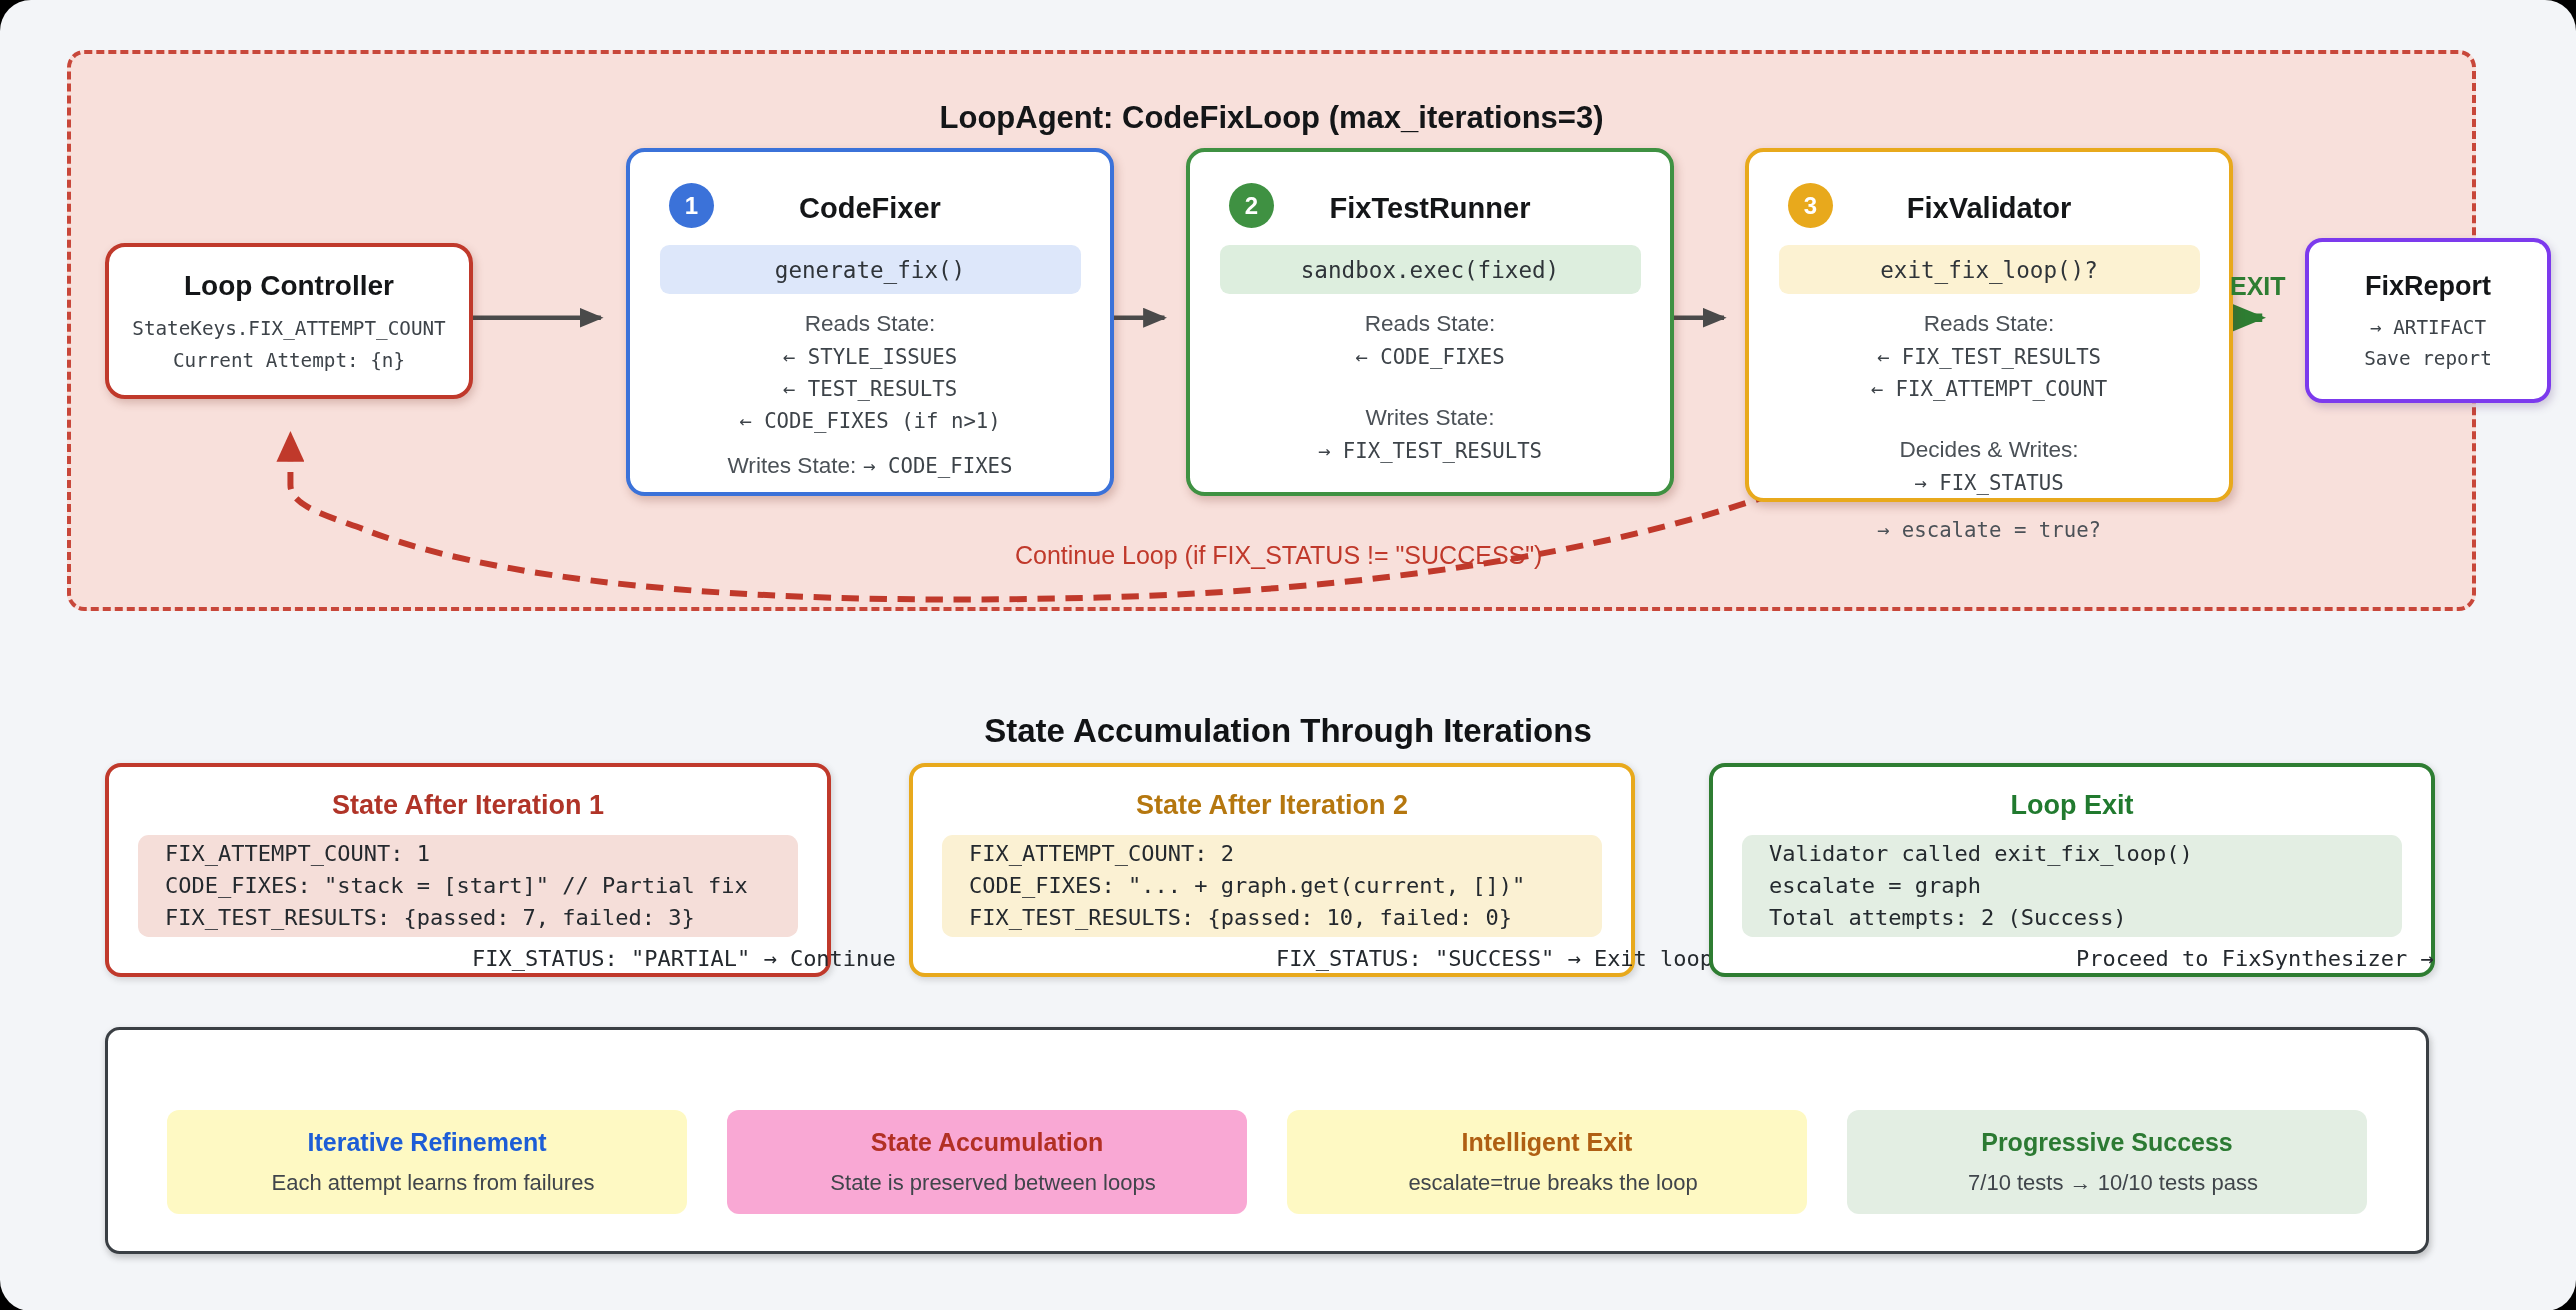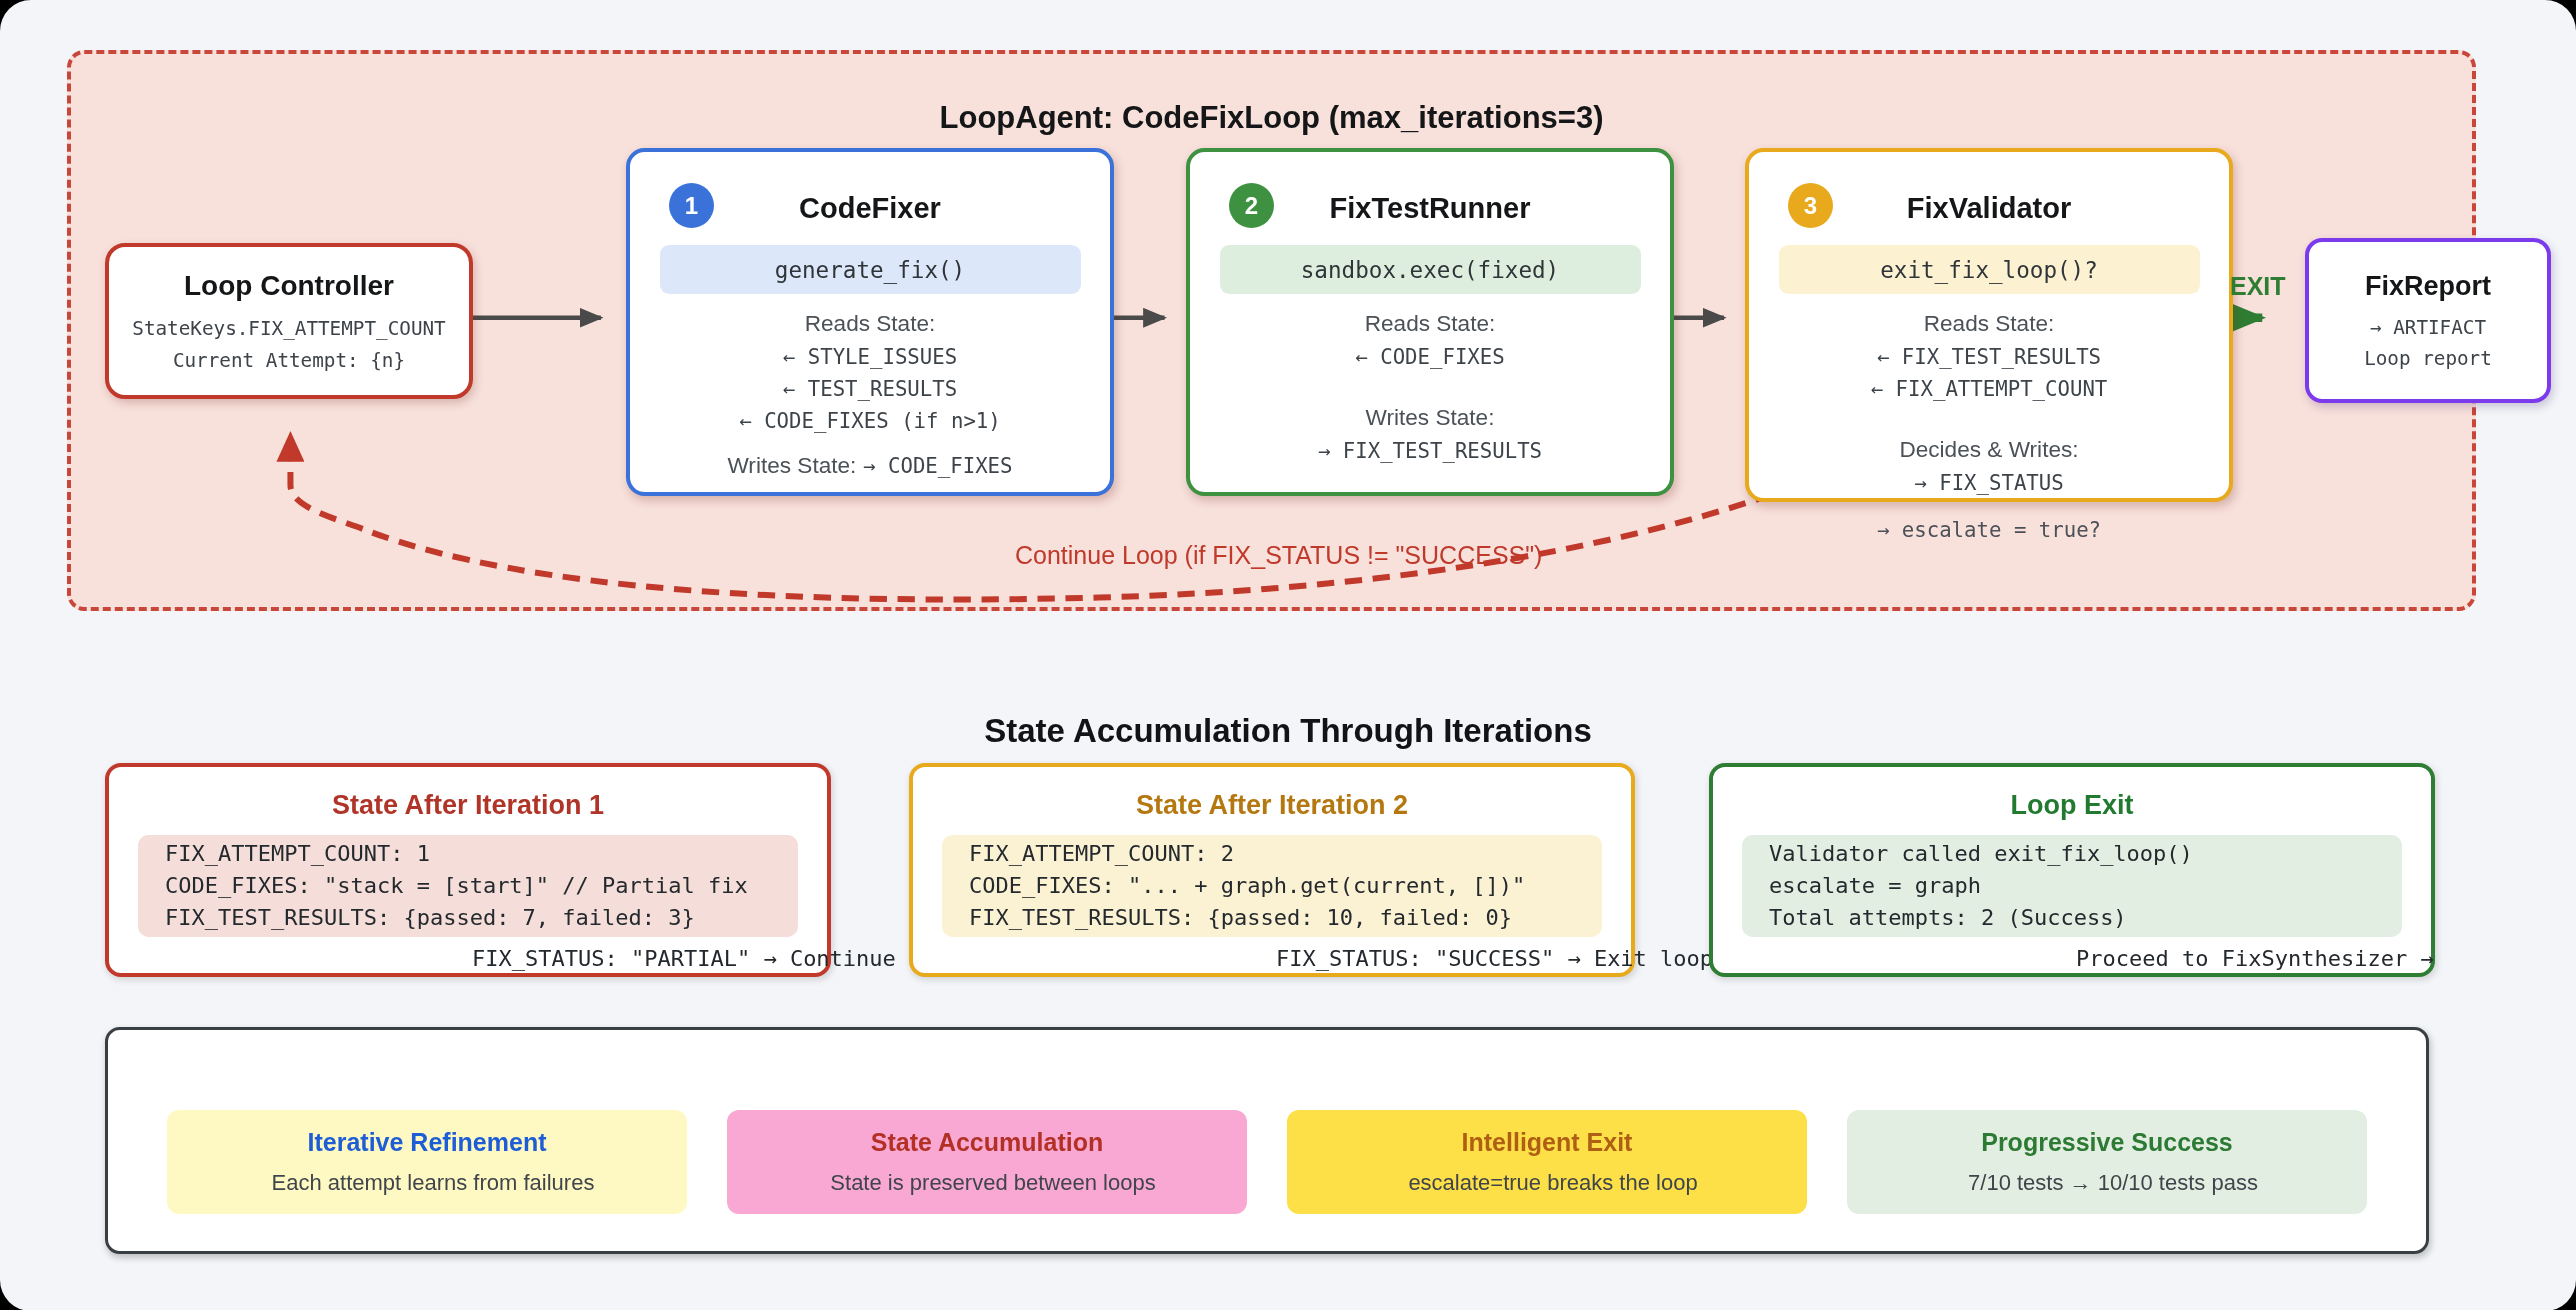--- a/index.html
+++ b/index.html
@@ -80,21 +80,21 @@
   .concepts-card{position:absolute;left:105px;top:1027px;width:2318px;height:221px;background:#fff;
                  border:3.3px solid #3a3f44;border-radius:14.7px;box-shadow:1.3px 3.3px 6.7px rgba(40,40,40,.25);}
   .concepts-title{position:absolute;top:27px;left:0;width:100%;text-align:center;
                   font-size:31px;font-weight:bold;color:#131517;}
   .chips{position:absolute;top:80px;left:0;width:100%;display:flex;justify-content:center;gap:40px;}
   .chip{width:520px;height:104px;border-radius:12px;display:flex;flex-direction:column;align-items:center;justify-content:center;gap:13.3px;}
   .chip-title{font-size:25px;font-weight:bold;}
   .chip-desc{font-size:22px;color:#40454b;margin-left:12px;}
   .chip.c-blue{background:#fef9c3;}  .chip.c-blue .chip-title{color:#1d5dd6;}
   .chip.c-red{background:#f9a8d4;}   .chip.c-red .chip-title{color:#b23024;}
-  .chip.c-amber{background:#fde047;} .chip.c-amber .chip-title{color:#af5f13;}
+  .chip.c-amber{background:#fef9c3;} .chip.c-amber .chip-title{color:#af5f13;}
   .chip.c-green{background:#e3eee3;} .chip.c-green .chip-title{color:#2c7a33;}
 </style>
 </head>
 <body>
 
 <div class="stage">
 
   <section class="loop-container">
     <h1 class="loop-title">LoopAgent: CodeFixLoop (max_iterations=3)</h1>
   </section>
@@ -155,21 +155,21 @@
     <div class="rw-item">← FIX_TEST_RESULTS</div>
     <div class="rw-item">← FIX_ATTEMPT_COUNT</div>
     <div class="rw-label gap-top">Decides &amp; Writes:</div>
     <div class="rw-item">→ FIX_STATUS</div>
     <div class="escalate-line">→ escalate = true?</div>
   </div>
 
   <div class="report-box">
     <div class="report-title">FixReport</div>
     <div class="report-line">→ ARTIFACT</div>
-    <div class="report-line">Loop report</div>
+    <div class="report-line">Save report</div>
   </div>
 
   <div class="exit-label">EXIT</div>
   <div class="continue-label">Continue Loop (if FIX_STATUS != "SUCCESS")</div>
 
   <h2 class="section-title">State Accumulation Through Iterations</h2>
 
   <div class="state-card red">
     <div class="state-title">State After Iteration 1</div>
     <div class="code-block">

